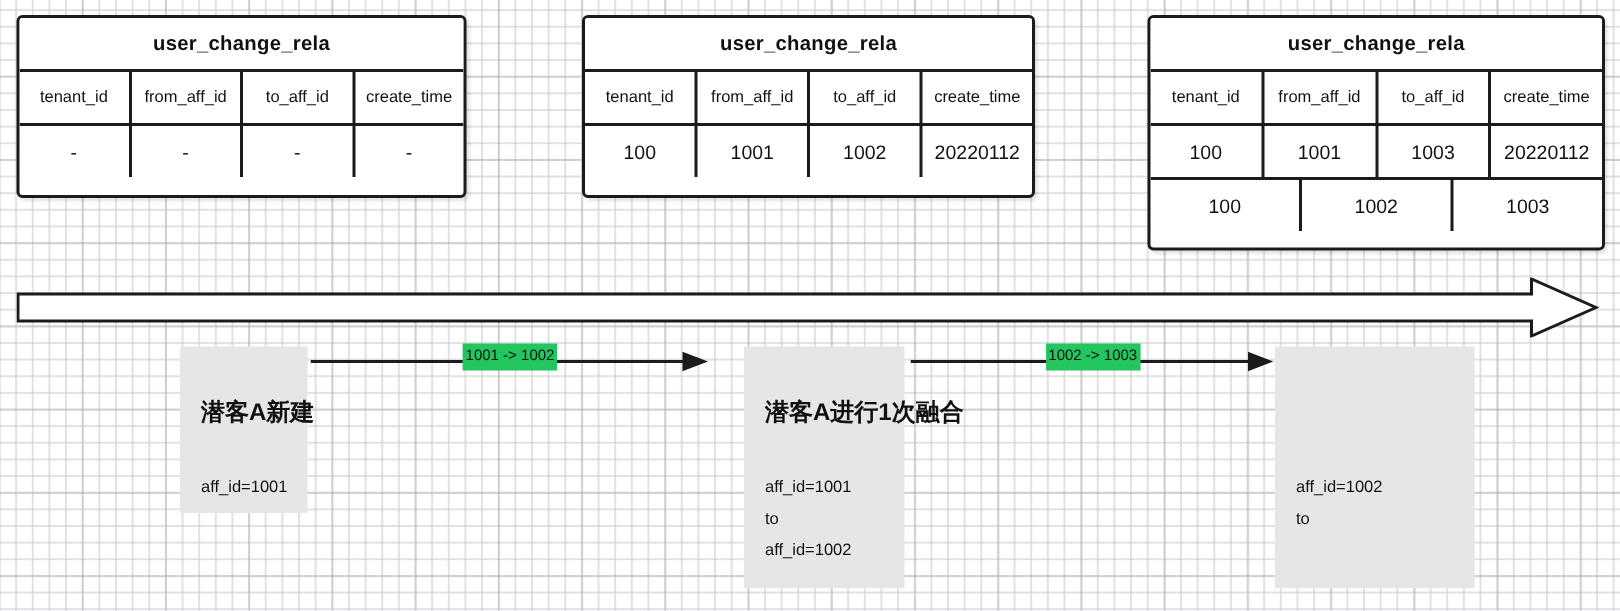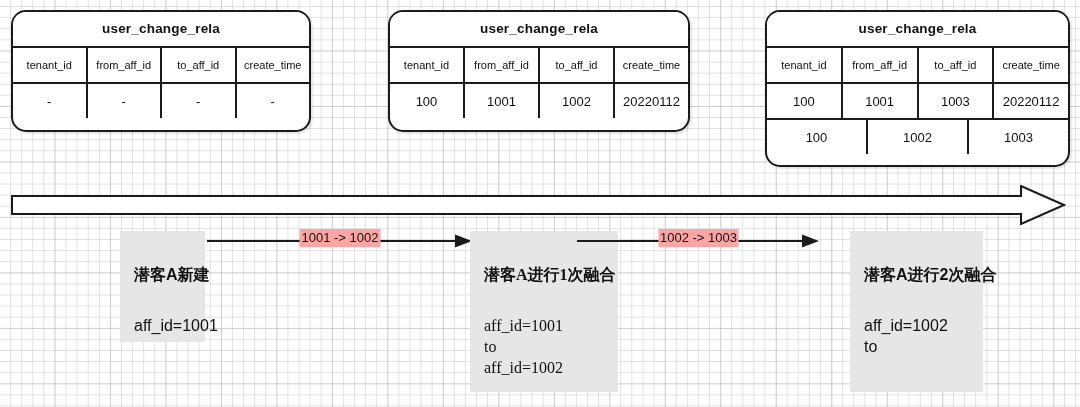--- a/index.html
+++ b/index.html
@@ -15,21 +15,21 @@
     background-position:-1px -5px, -1px -5px, -1px -5px, -1px -5px;
     font-family:"Liberation Sans","DejaVu Sans",sans-serif;
     color:#111111;
   }
 
   
   .tbl{
     position:absolute;
     background:#ffffff;
     border:2px solid #1b1b1b;
-    border-radius:15px;
+    border-radius:4px;
     box-sizing:border-box;
     box-shadow:2px 2px 2px rgba(0,0,0,0.10);
     overflow:hidden;
   }
   .tbl-title{
     height:34px;line-height:34px;text-align:center;
     font-weight:bold;font-size:13.5px;letter-spacing:.2px;
     border-bottom:2px solid #1b1b1b;
     background:#ffffff;
   }
@@ -57,30 +57,30 @@
     box-sizing:border-box;
     padding:0;
   }
   .stage-title{
     position:absolute;left:14px;right:8px;top:34px;
     font-weight:bold;font-size:16px;white-space:nowrap;
   }
   .stage-lines{
     position:absolute;left:14px;right:8px;top:84px;
   }
-  .stage-line{font-size:16px;line-height:21px;white-space:nowrap;}
+  .stage-line{font-size:11px;line-height:21px;white-space:nowrap;}
 
   
   .conn{position:absolute;height:26px;}
   .conn svg{display:block;}
   .conn-label{
     position:absolute;top:-1px;left:50%;transform:translateX(-50%);
-    background:#fca5a5;
+    background:#22c55e;
     padding:0 2px;
-    font-size:13px;line-height:18px;white-space:nowrap;
+    font-size:10px;line-height:18px;white-space:nowrap;
   }
 </style>
 </head>
 <body>
 
 <div class="tbl" style="left:11px;top:10px;width:300px;height:122px;">
   <div class="tbl-title">user_change_rela</div>
   <div class="tbl-row head">
     <div class="cell">tenant_id</div>
     <div class="cell">from_aff_id</div>
@@ -146,36 +146,35 @@
 </div>
 
 <div class="conn" style="left:207px;top:230px;width:266px;">
   <svg width="266" height="26" viewBox="0 0 266 26" xmlns="http://www.w3.org/2000/svg">
     <line x1="0" y1="11" x2="252" y2="11" stroke="#1b1b1b" stroke-width="2"></line>
     <polygon points="265,11 248,4.5 248,17.5" fill="#1b1b1b"></polygon>
   </svg>
   <div class="conn-label">1001 -&gt; 1002</div>
 </div>
 
-<div class="stage" style="left:470px;top:231px;width:148px;height:161px;font-family:Liberation Serif, serif;">
+<div class="stage" style="left:496px;top:231px;width:107px;height:161px;">
   <div class="stage-title">潜客A进行1次融合</div>
   <div class="stage-lines">
     <div class="stage-line">aff_id=1001</div>
     <div class="stage-line">to</div>
     <div class="stage-line">aff_id=1002</div>
   </div>
 </div>
 
-<div class="conn" style="left:577px;top:230px;width:243px;">
+<div class="conn" style="left:607px;top:230px;width:243px;">
   <svg width="243" height="26" viewBox="0 0 243 26" xmlns="http://www.w3.org/2000/svg">
     <line x1="0" y1="11" x2="229" y2="11" stroke="#1b1b1b" stroke-width="2"></line>
     <polygon points="242,11 225,4.5 225,17.5" fill="#1b1b1b"></polygon>
   </svg>
   <div class="conn-label">1002 -&gt; 1003</div>
 </div>
 
 <div class="stage" style="left:850px;top:231px;width:133px;height:161px;">
-  <div class="stage-title">潜客A进行2次融合</div>
   <div class="stage-lines">
     <div class="stage-line">aff_id=1002</div>
     <div class="stage-line">to</div>
   </div>
 </div>
 
 </body></html>

